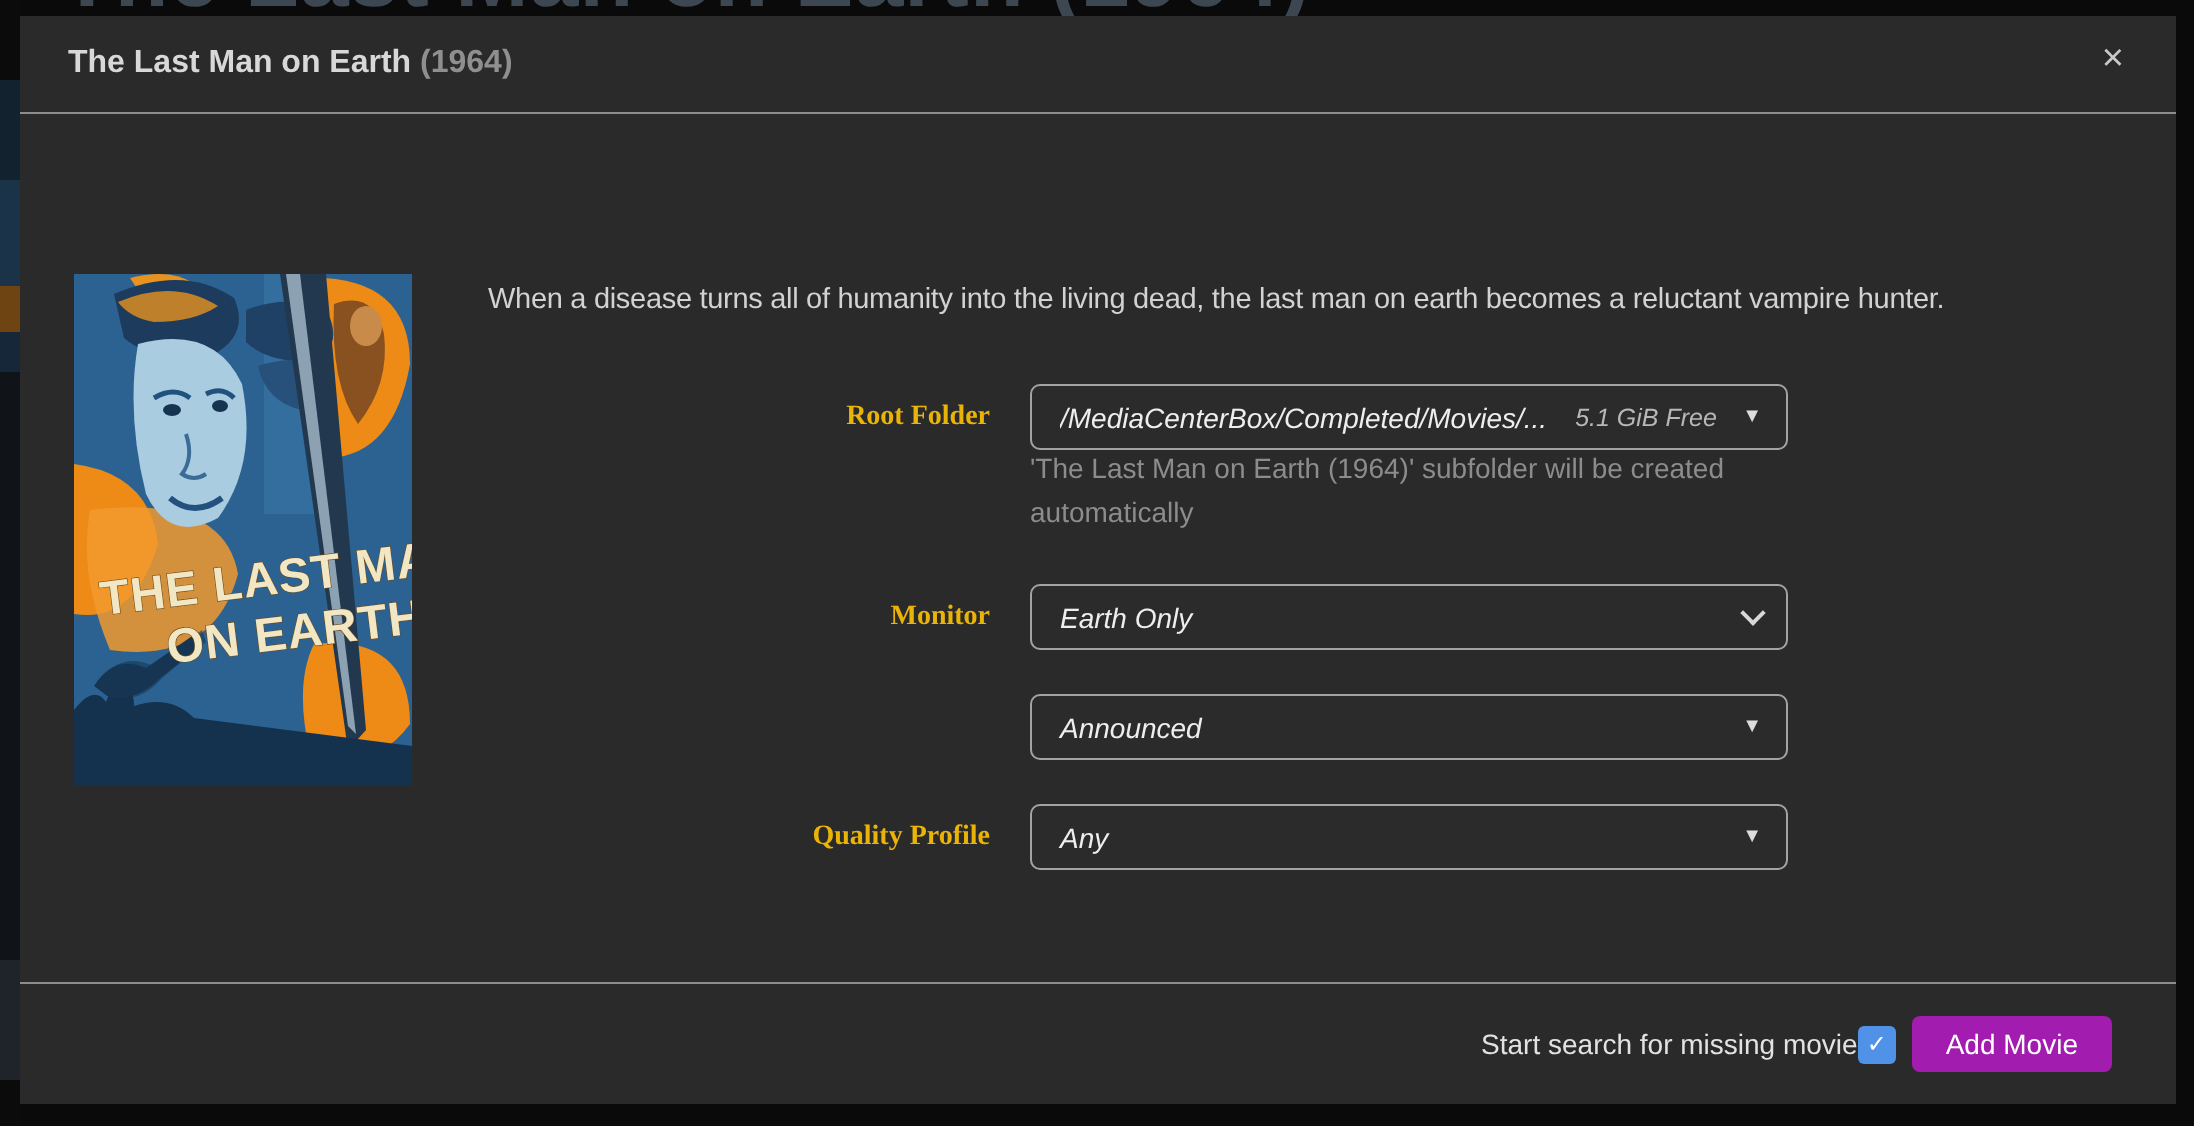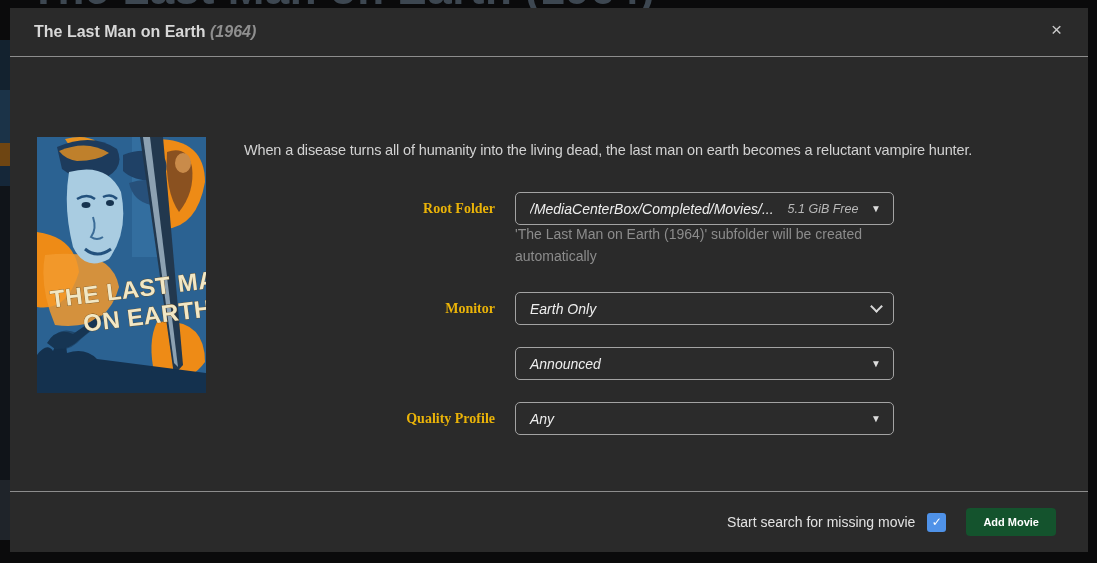--- a/index.html
+++ b/index.html
@@ -33,21 +33,21 @@
     position:absolute; left:10px; top:8px; width:1078px; height:544px;
     background:#2a2a2a; z-index:1;
   }
   .modal-header{
     position:relative; height:49px; border-bottom:1px solid #8d8d8d;
   }
   .modal-title{
     position:absolute; left:24px; top:15px;
     font-size:16px; font-weight:bold; color:#d8d8d8;
   }
-  .modal-title .year{ color:#8f8f8f; font-weight:bold;font-style:italic; }
+  .modal-title .year{ color:#8f8f8f; font-weight:bold; }
   .close-btn{
     position:absolute; right:26px; top:12px;
     background:none; border:none; cursor:pointer;
     font-size:19px; color:#c9c9c9; line-height:1;
     font-family:"Liberation Sans",sans-serif;
   }
   .modal-body{ position:relative; width:100%; height:434px; }
   
   .poster{
     position:absolute; left:27px; top:80px; width:169px; height:256px;
@@ -96,32 +96,32 @@
   }
   input.control{
     cursor:text; color:#eee; outline:none;
     font-family:"Liberation Sans",sans-serif; font-size:14px;
   }
   
   .modal-footer{
     position:absolute; left:0; right:0; top:483px; bottom:0;
     border-top:1px solid #8d8d8d;
     display:flex; align-items:center; justify-content:flex-end;
-    padding-right:32px; gap:12px;
+    padding-right:32px; 
   }
   .search-label{ font-size:14px; color:#e2e2e2; }
   .checkbox{
     width:19px; height:19px; border-radius:3px; background:#4f92e8;
     display:flex; align-items:center; justify-content:center; cursor:pointer;
   }
   .checkbox span{ color:#fff; font-size:12px; font-weight:bold; }
   .add-btn{
     margin-left:8px; height:28px; padding:0 17px;
-    background:#14532d; color:#fff; border:none; border-radius:4px;
-    font-size:11px; font-weight:bold; cursor:pointer;
+    background:#a21caf; color:#fff; border:none; border-radius:4px;
+    font-size:14px; font-weight:normal; cursor:pointer;
     font-family:"Liberation Sans",sans-serif;
   }
 </style>
 </head>
 <body>
 
 <div class="bg-title">The Last Man on Earth (1964)</div>
 <div class="bg-left-strip"></div>
 
 <div class="modal">

